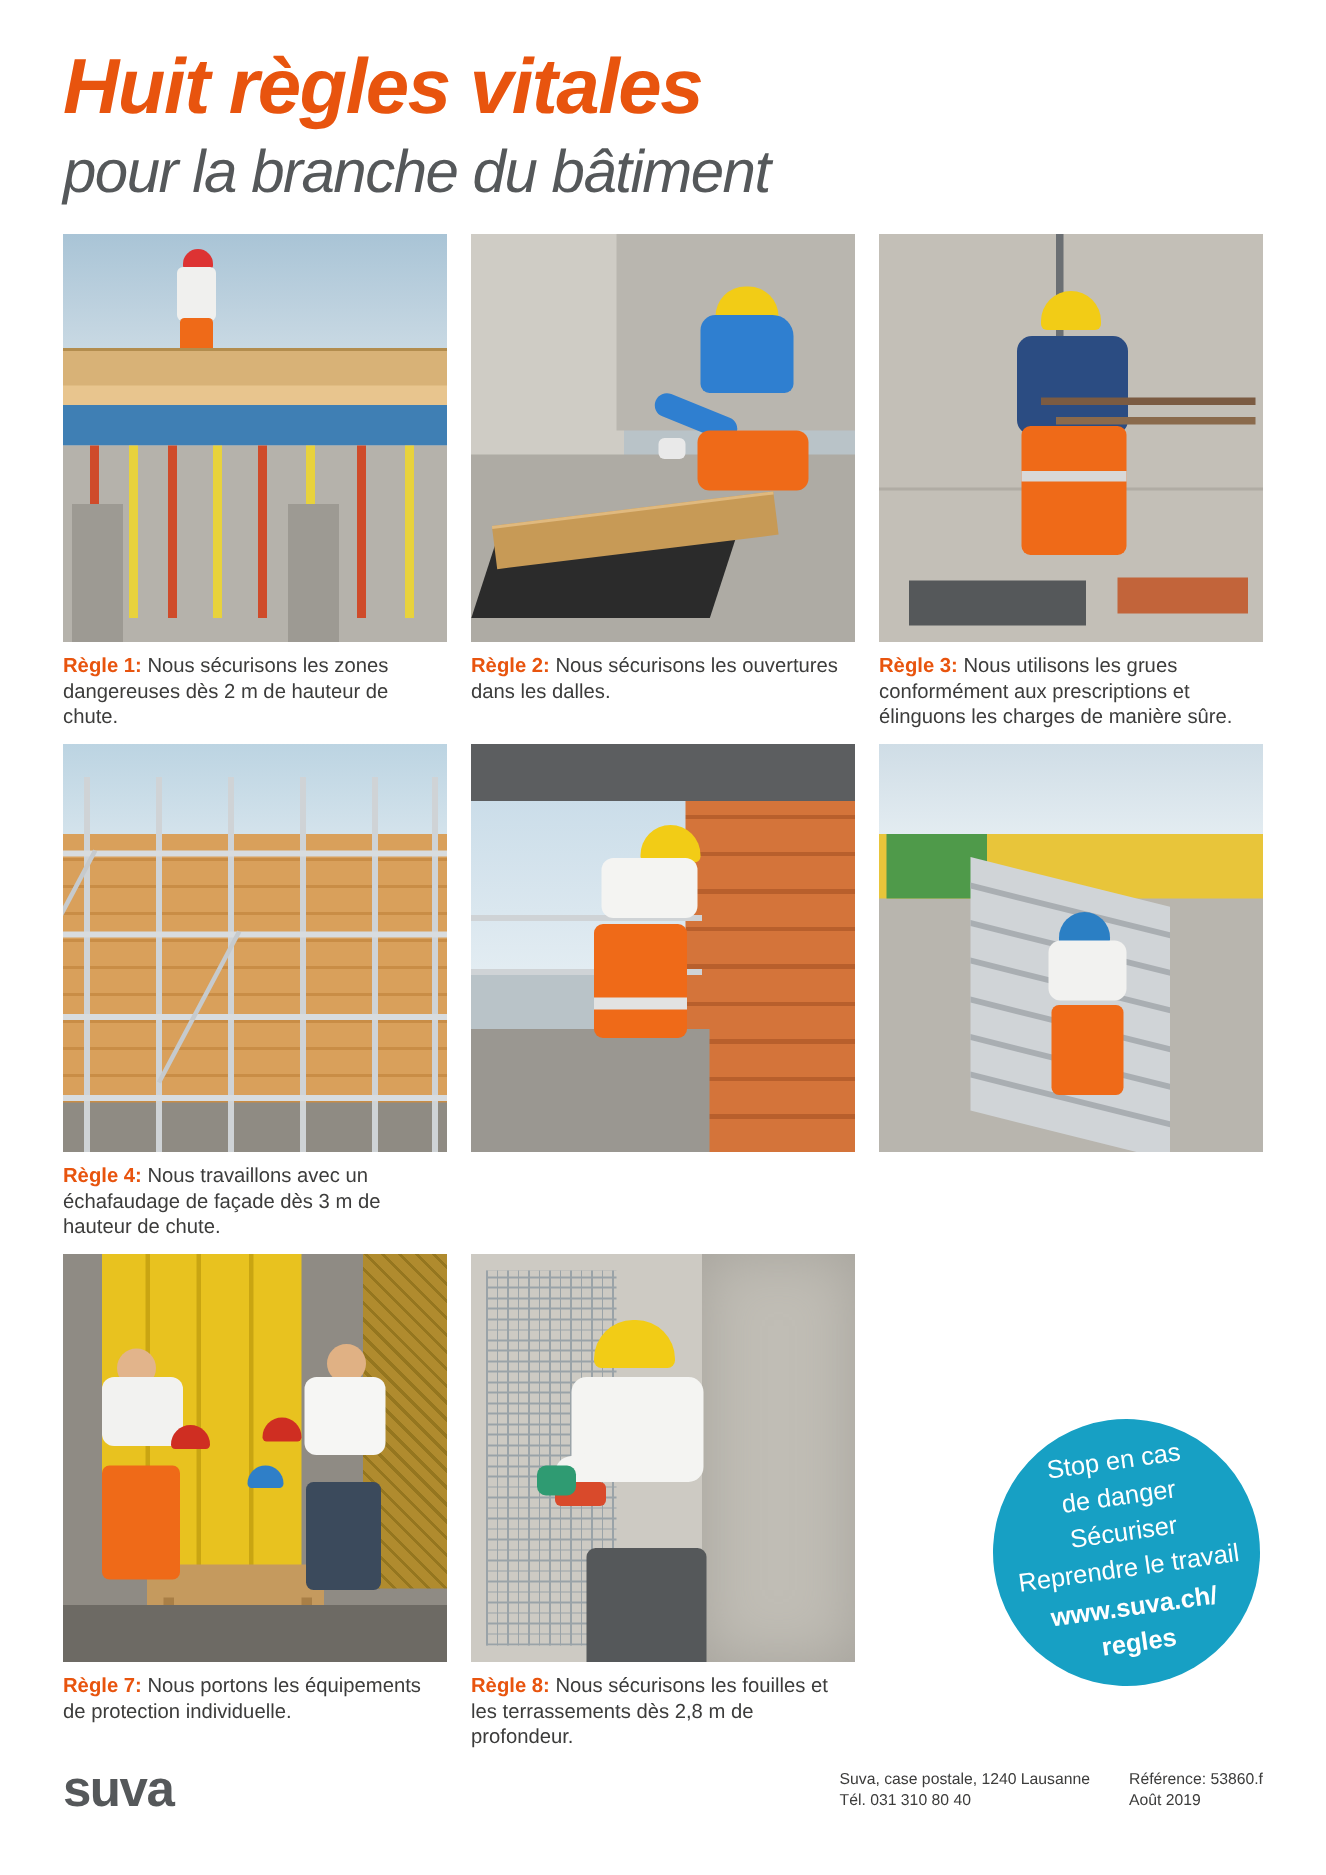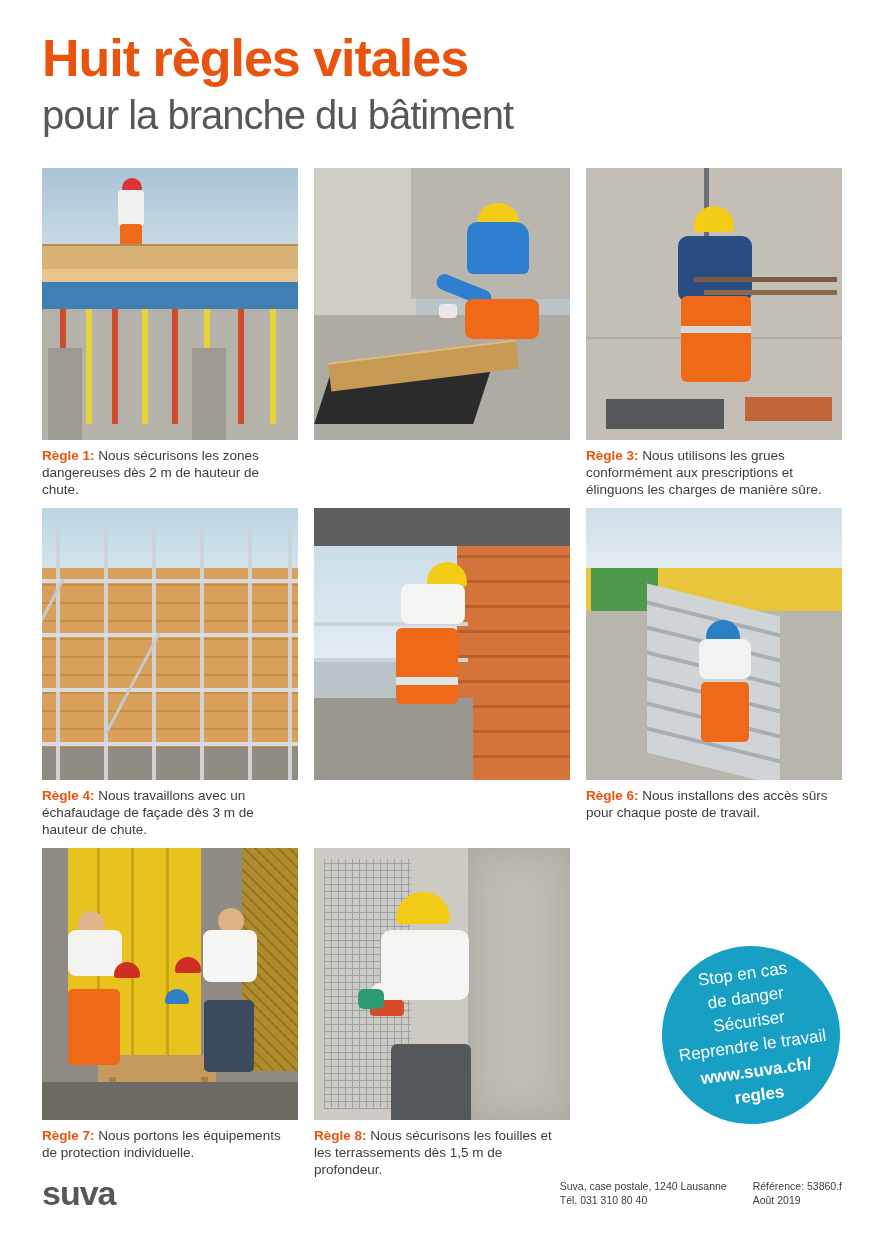--- a/index.html
+++ b/index.html
@@ -17,21 +17,22 @@
   .poster {
     position: relative;
     width: 884px;
     height: 1250px;
     box-sizing: border-box;
     padding: 30px 42px 0 42px;
   }
 
   
   .title-block {
-    margin-bottom: 24px;
+    margin-bottom: 12px;
+    font-style: italic;
   }
   .title-line1 {
     font-size: 52px;
     line-height: 56px;
     font-weight: bold;
     color: #e8540e;
     letter-spacing: -1px;
   }
   .title-line2 {
     font-size: 40px;
@@ -282,20 +283,23 @@
           <div class="floor"></div>
           <div class="hole"></div>
           <div class="plank"></div>
           <div class="helm"></div>
           <div class="body"></div>
           <div class="arm"></div>
           <div class="legs"></div>
           <div class="glove"></div>
         </div>
       </div>
+      <div class="caption">
+        <span class="rule-label">Règle 2:</span><span> Nous sécurisons les ouvertures dans les dalles.</span>
+      </div>
     </div>
 
     <div class="cell">
       <div class="photo">
         <div class="scene p3">
           <div class="wall"></div>
           <div class="chain"></div>
           <div class="hook"></div>
           <div class="helm"></div>
           <div class="body"></div>
@@ -366,23 +370,20 @@
             <div class="step" style="top:25%"></div>
             <div class="step" style="top:40%"></div>
             <div class="step" style="top:55%"></div>
             <div class="step" style="top:70%"></div>
             <div class="step" style="top:85%"></div>
           </div>
           <div class="helm"></div>
           <div class="body"></div>
           <div class="legs"></div>
         </div>
-      </div>
-      <div class="caption">
-        <span class="rule-label">Règle 6:</span><span> Nous installons des accès sûrs pour chaque poste de travail.</span>
       </div>
     </div>
 
     <div class="cell">
       <div class="photo">
         <div class="scene p7">
           <div class="bg"></div>
           <div class="door">
             <div class="doorline" style="left:22%"></div>
             <div class="doorline" style="left:48%"></div>
@@ -417,21 +418,21 @@
           <div class="mesh"></div>
           <div class="helm"></div>
           <div class="body"></div>
           <div class="arm"></div>
           <div class="tool"></div>
           <div class="glove"></div>
           <div class="legs"></div>
         </div>
       </div>
       <div class="caption">
-        <span class="rule-label">Règle 8:</span><span> Nous sécurisons les fouilles et les terrassements dès 1,5 m de profondeur.</span>
+        <span class="rule-label">Règle 8:</span><span> Nous sécurisons les fouilles et les terrassements dès 2,8 m de profondeur.</span>
       </div>
     </div>
 
   </div>
 
   <div class="sticker">
     <div class="s-line">Stop en cas</div>
     <div class="s-line">de danger</div>
     <div class="s-line">Sécuriser</div>
     <div class="s-line">Reprendre le travail</div>

